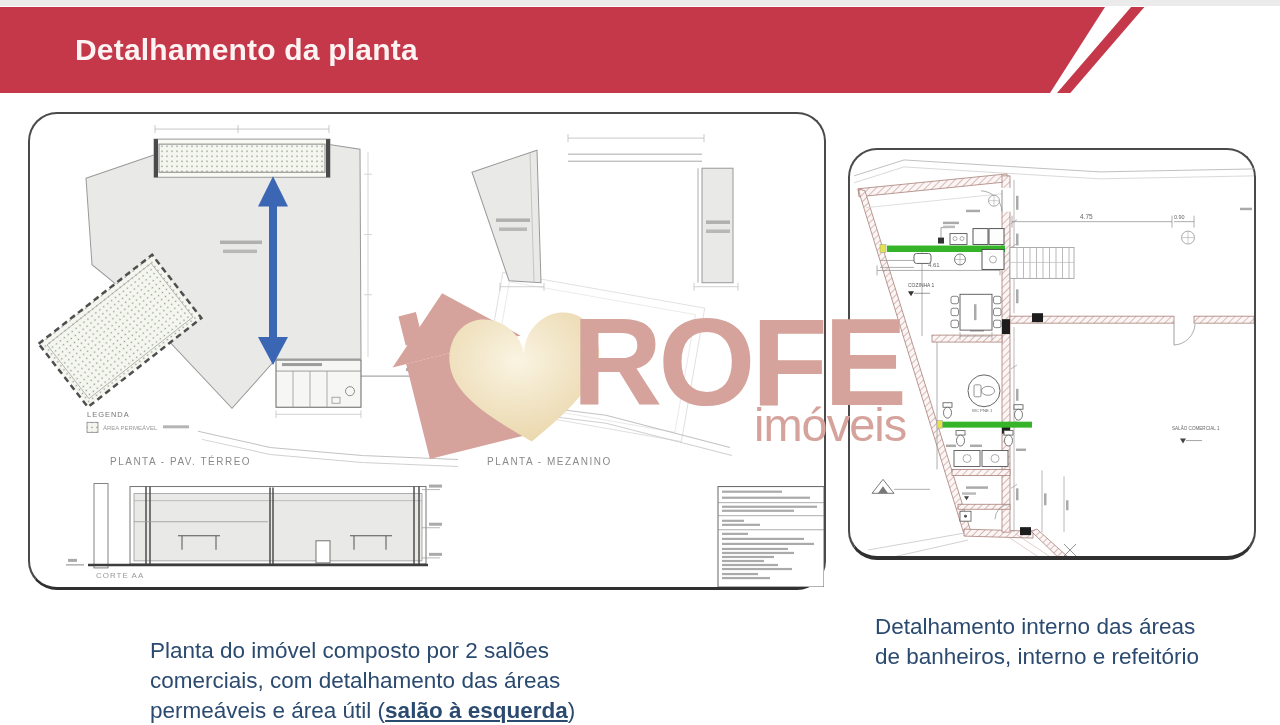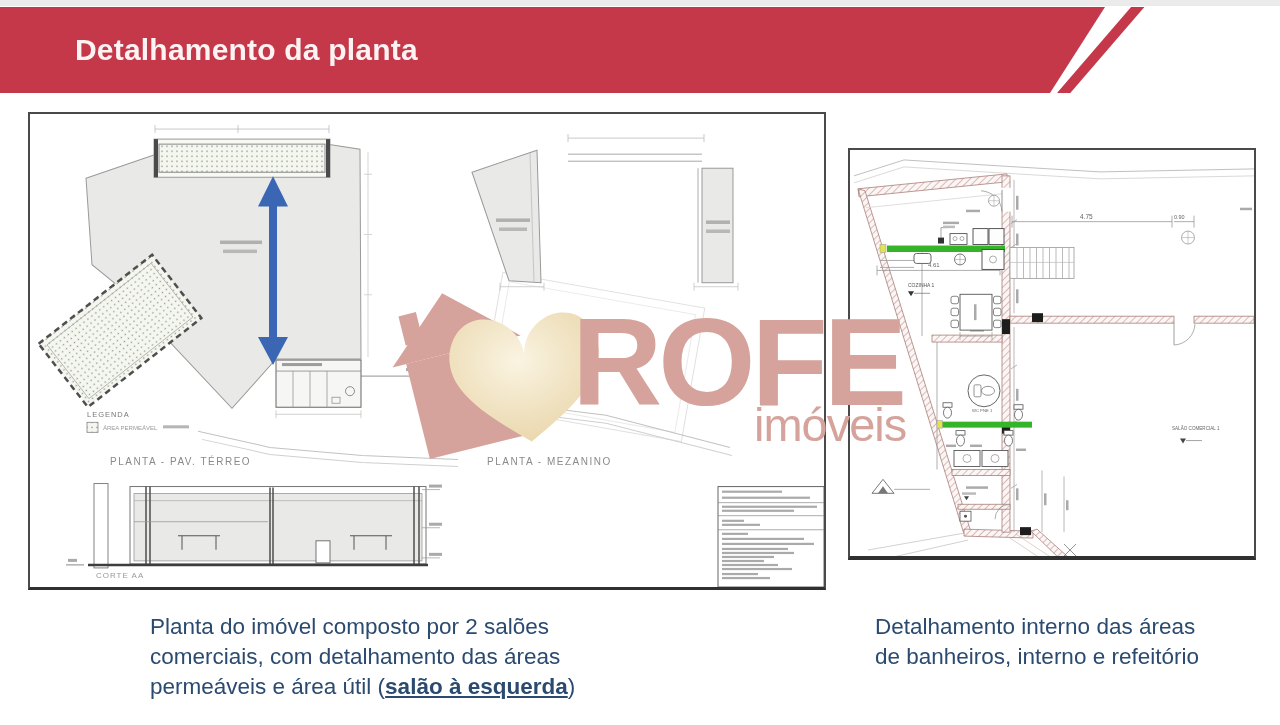--- a/index.html
+++ b/index.html
@@ -5,28 +5,28 @@
   html,body{margin:0;padding:0;background:#fff;}
   body{width:1280px;height:725px;position:relative;overflow:hidden;
        font-family:"Liberation Sans",sans-serif;}
   .topstrip{position:absolute;left:0;top:0;width:1280px;height:6px;background:#ebebeb;}
   .banner{position:absolute;left:0;top:7px;width:1105px;height:86px;background:#c4384a;
           clip-path:polygon(0 0,100% 0,calc(100% - 55px) 100%,0 100%);
           display:flex;align-items:center;}
   .banner h1{margin:0 0 0 75px;color:#fdf3f3;font-size:30px;font-weight:bold;letter-spacing:.2px;}
   .slash{position:absolute;left:1057px;top:7px;width:95px;height:86px;background:#c4384a;
          clip-path:polygon(78% 0,92% 0,14% 100%,0 100%);}
-  .panel{position:absolute;background:#fff;box-sizing:border-box;}
+  .panel{position:absolute;background:#fff;box-sizing:border-box;border-radius:29px;}
   #left-panel{left:28px;top:112px;width:798px;height:478px;border:2px solid #4a4a4a;border-bottom:3px solid #303030;}
   #right-panel{left:848px;top:148px;width:408px;height:412px;border:2px solid #4a4a4a;border-bottom:4px solid #303030;}
   .panel svg{display:block;width:100%;height:100%;}
   svg text{font-family:"Liberation Sans",sans-serif;}
   #watermark{position:absolute;left:390px;top:278px;width:520px;height:186px;z-index:5;pointer-events:none;}
   .caption{position:absolute;top:612px;color:#2b4a70;font-size:22.5px;line-height:1.33;}
-  #caption-left{left:150px;width:470px;}
+  #caption-left{left:150px;width:470px;margin-top:24px;}
   #caption-right{left:875px;width:345px;}
   .hl{font-weight:bold;text-decoration:underline;}
 </style>
 </head>
 <body>
 
 <div class="topstrip"></div>
 
 <div class="banner">
   <h1>Detalhamento da planta</h1>

